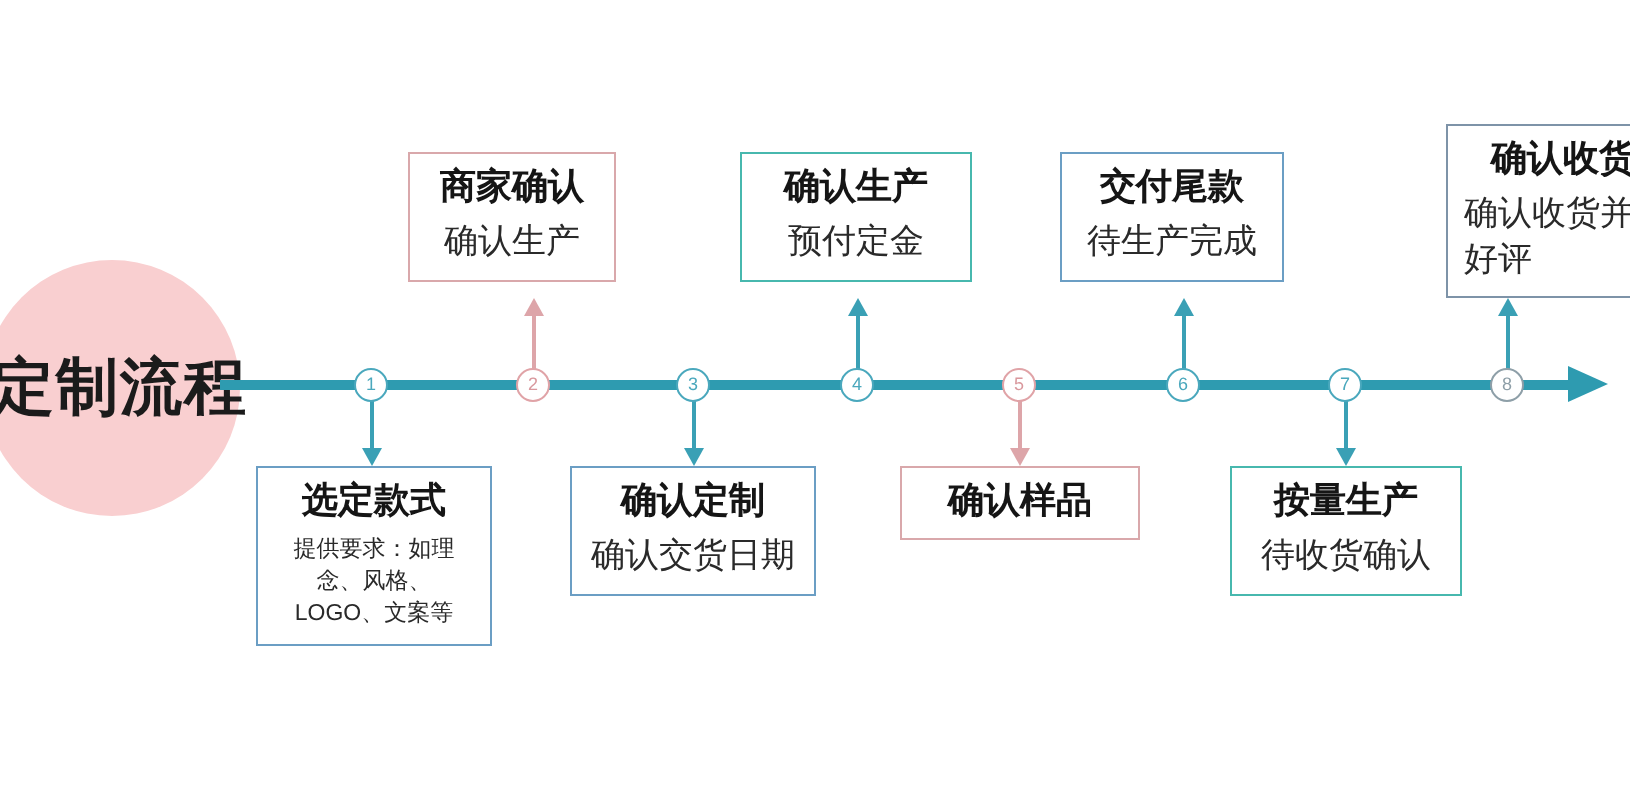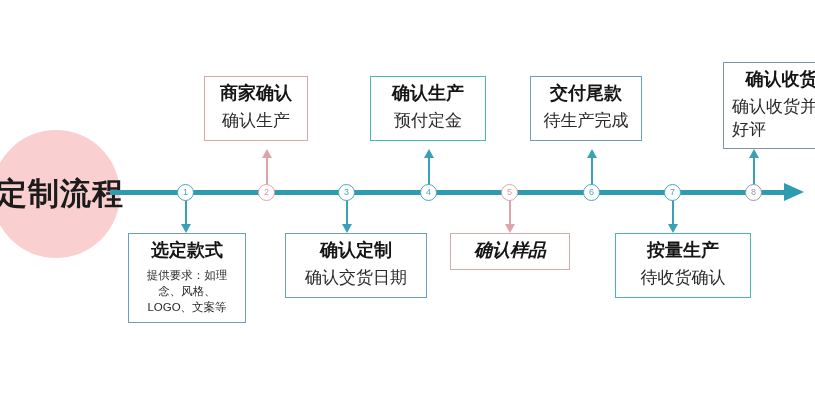--- a/index.html
+++ b/index.html
@@ -181,60 +181,60 @@
   <div class="box pink" style="left:204px; top:76px; width:104px;">
     <div class="box-title">商家确认</div>
     <div class="box-sub">确认生产</div>
   </div>
 
   <div class="node" style="left:338px;">
     <span>3</span>
   </div>
   <div class="conn" style="left:346px; top:195px; height:30px;"></div>
   <div class="conn-head down" style="left:342px; top:224px;"></div>
-  <div class="box blue" style="left:285px; top:233px; width:142px;">
+  <div class="box blue" style="left:285px; top:233px; width:123px;">
     <div class="box-title">确认定制</div>
     <div class="box-sub">确认交货日期</div>
   </div>
 
   <div class="node" style="left:420px;">
     <span>4</span>
   </div>
   <div class="conn" style="left:428px; top:157px; height:29px;"></div>
   <div class="conn-head up" style="left:424px; top:149px;"></div>
   <div class="box teal" style="left:370px; top:76px; width:116px;">
     <div class="box-title">确认生产</div>
     <div class="box-sub">预付定金</div>
   </div>
 
   <div class="node pink" style="left:501px;">
     <span>5</span>
   </div>
   <div class="conn pink" style="left:509px; top:195px; height:30px;"></div>
   <div class="conn-head down pink" style="left:505px; top:224px;"></div>
-  <div class="box pink" style="left:450px; top:233px; width:120px;font-style:italic;">
+  <div class="box pink" style="left:450px; top:233px; width:120px;">
     <div class="box-title">确认样品</div>
   </div>
 
   <div class="node" style="left:583px;">
     <span>6</span>
   </div>
   <div class="conn" style="left:591px; top:157px; height:29px;"></div>
   <div class="conn-head up" style="left:587px; top:149px;"></div>
   <div class="box blue" style="left:530px; top:76px; width:112px;">
     <div class="box-title">交付尾款</div>
     <div class="box-sub">待生产完成</div>
   </div>
 
   <div class="node" style="left:664px;">
     <span>7</span>
   </div>
   <div class="conn" style="left:672px; top:195px; height:30px;"></div>
   <div class="conn-head down" style="left:668px; top:224px;"></div>
-  <div class="box teal" style="left:615px; top:233px; width:136px;">
+  <div class="box teal" style="left:615px; top:233px; width:116px;">
     <div class="box-title">按量生产</div>
     <div class="box-sub">待收货确认</div>
   </div>
 
   <div class="node gray" style="left:745px;">
     <span>8</span>
   </div>
   <div class="conn" style="left:753px; top:157px; height:29px;"></div>
   <div class="conn-head up" style="left:749px; top:149px;"></div>
   <div class="box slate" style="left:723px; top:62px; width:117px;">

